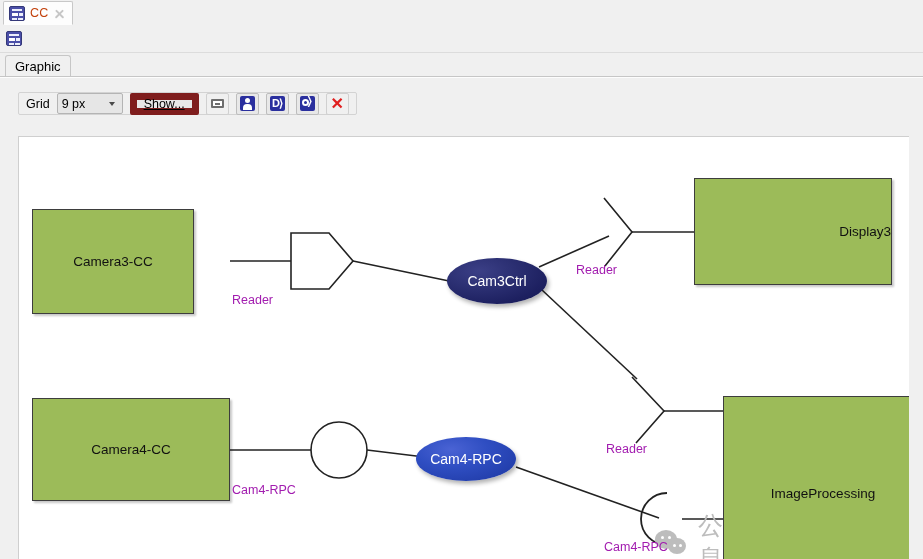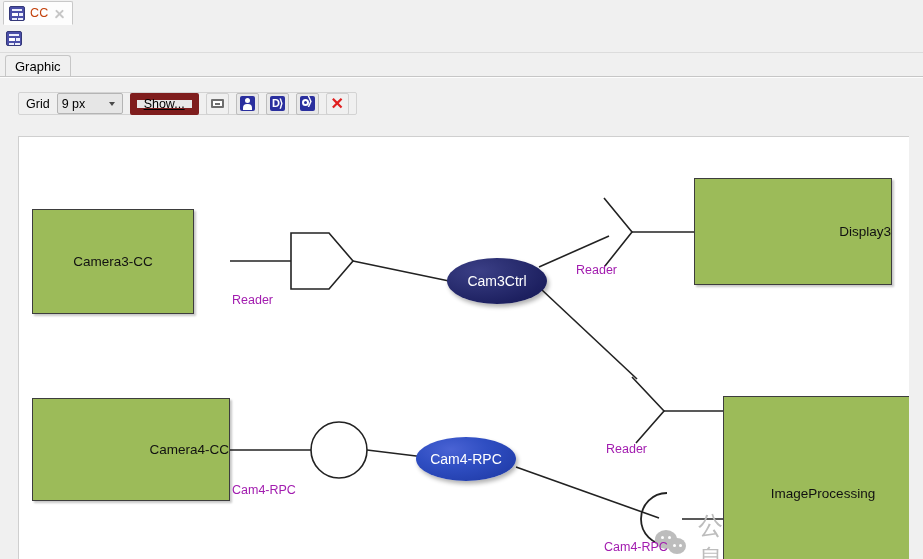--- a/index.html
+++ b/index.html
@@ -465,21 +465,21 @@
       </div>
 
       <div class="node" style="left:13px;  top:72px;  width:162px; height:105px;">
         <span>Camera3-CC</span>
       </div>
 
       <div class="node" style="left:675px; top:41px;  width:198px; height:107px;justify-content:flex-end;">
         <span>Display3</span>
       </div>
 
-      <div class="node" style="left:13px;  top:261px; width:198px; height:103px;justify-content:flex-end;">
+      <div class="node" style="left:13px;  top:261px; width:198px; height:103px;">
         <span>Camera4-CC</span>
       </div>
 
       <div class="node" style="left:704px; top:227px; width:200px; height:195px;margin-top:32px;">
         <span style="position:absolute; left:0; right:0; top:89px; text-align:center;">ImageProcessing</span>
       </div>
 
       <div class="ellipse dark" style="left:428px; top:121px; width:100px; height:46px;">
         <span>Cam3Ctrl</span>
       </div>

